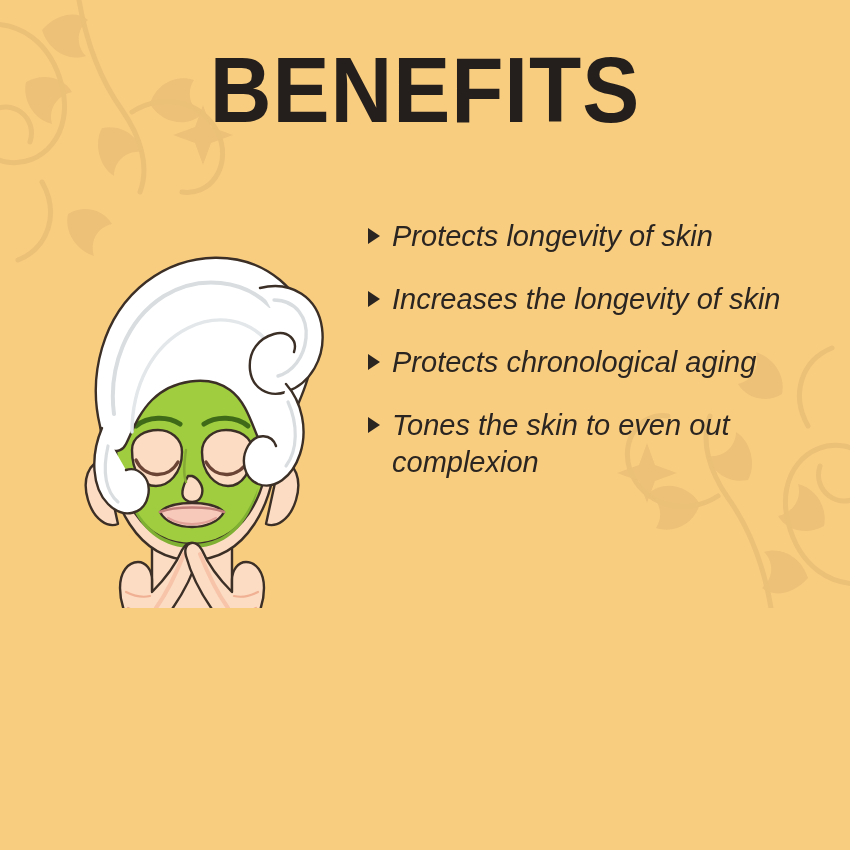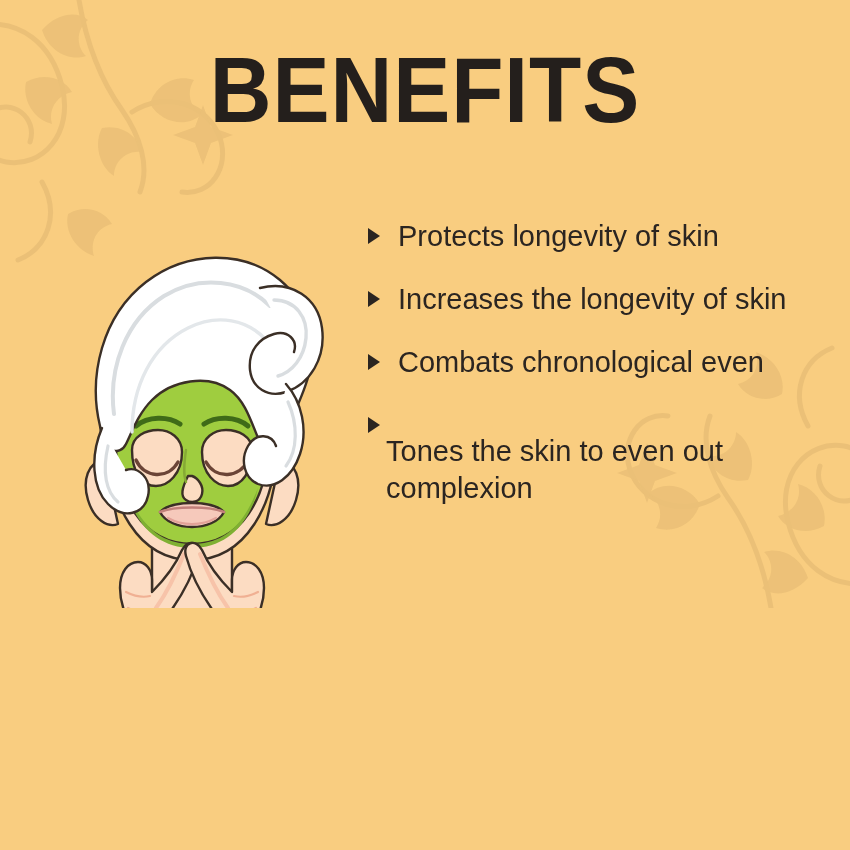--- a/index.html
+++ b/index.html
@@ -34,36 +34,37 @@
   }
 
   
   #benefits{
     position:absolute;left:368px;top:218px;width:470px;
   }
   .benefit{
     display:flex;align-items:flex-start;
     margin-bottom:26px;
   }
-  .benefit:last-child{margin-bottom:0;flex-direction:column;}
+  .benefit:last-child{margin-bottom:0;}
   .bullet{
     flex:0 0 auto;
     width:0;height:0;
     border-top:8px solid transparent;
     border-bottom:8px solid transparent;
     border-left:12px solid #2b2521;
     margin-top:10px;
   }
   .benefit-text{
     flex:1 1 auto;
-    margin-left:18px;
+    margin-left:12px;
     color:#2b2521;
     font-size:29px;
     line-height:37px;
     font-weight:normal;
+    font-style:italic;
   }
 
   
   #illustration{
     position:absolute;left:-8px;top:188px;width:400px;height:670px;
   }
   #illustration svg{display:block;width:100%;height:100%;}
 </style>
 </head>
 <body>
@@ -298,21 +299,21 @@
       <span class="benefit-text">Protects longevity of skin</span>
     </div>
 
     <div class="benefit">
       <span class="bullet"></span>
       <span class="benefit-text">Increases the longevity of skin</span>
     </div>
 
     <div class="benefit">
       <span class="bullet"></span>
-      <span class="benefit-text">Combats chronological even</span>
+      <span class="benefit-text">Protects chronological aging</span>
     </div>
 
     <div class="benefit">
       <span class="bullet"></span>
       <span class="benefit-text">Tones the skin to even out complexion</span>
     </div>
 
   </div>
 
 </div>

